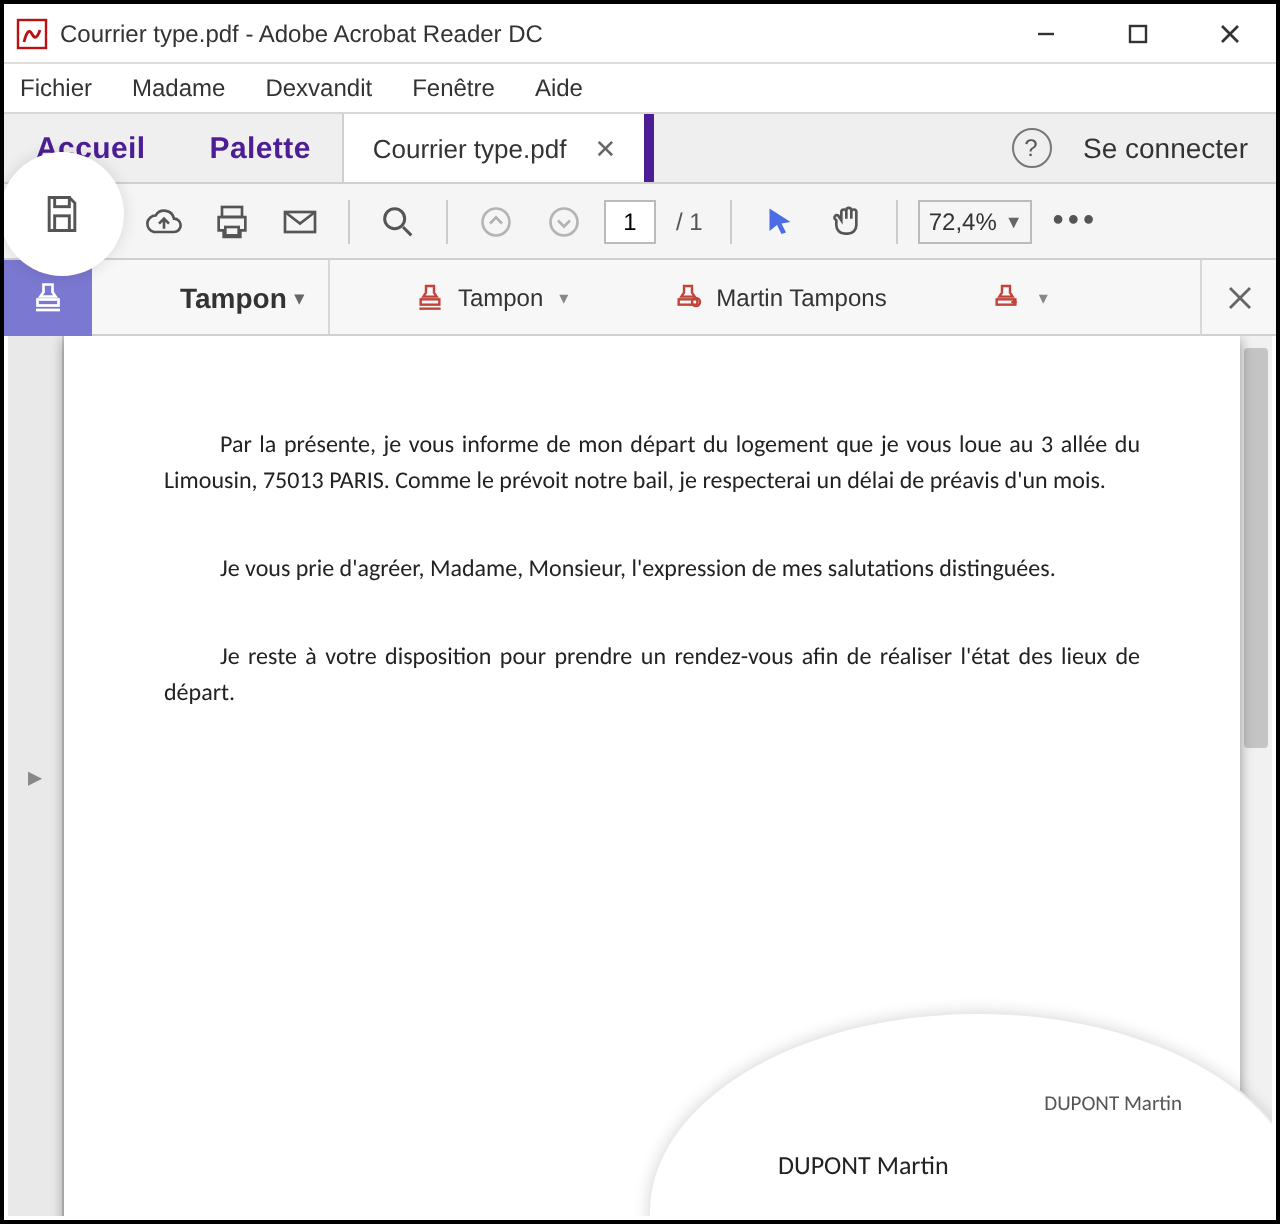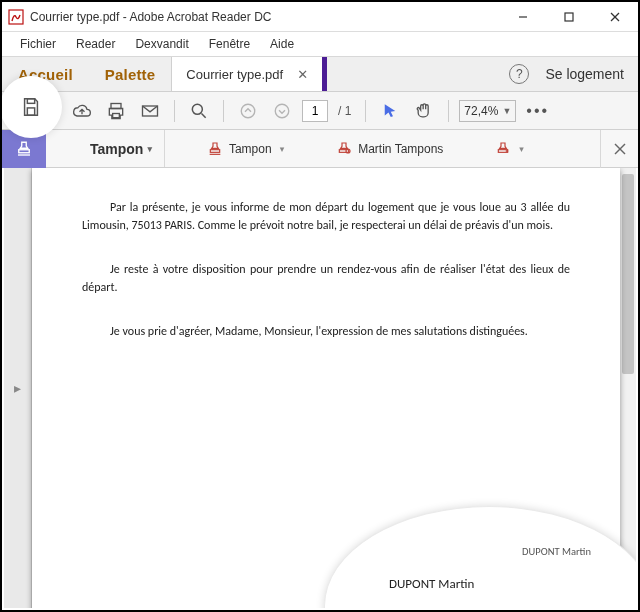--- a/index.html
+++ b/index.html
@@ -18,32 +18,32 @@
     width: 16px; height: 16px; margin-right: 6px;
     display: inline-flex; align-items: center; justify-content: center;
     position: relative;
   }
   .app-icon svg { display: block; }
   .title-text { font-size: 12px; color: #333; flex: 1; }
   .win-controls { display: flex; height: 100%; }
   .win-btn { width: 46px; height: 30px; display: flex; align-items: center; justify-content: center; color: #333; }
   
   .menubar {
-    height: 24px; display: flex; align-items: center; padding-left: 10px;
+    height: 24px; display: flex; align-items: center; 
     background: #fff; gap: 4px;
   }
   .menubar span { font-size: 12px; color: #333; padding: 3px 8px; }
   
   .tabsbar {
     height: 36px; background: #efefef; display: flex; align-items: stretch;
     border-top: 1px solid #d8d8d8; border-bottom: 1px solid #d0d0d0;
   }
   .home-tab, .tools-tab {
     display: flex; align-items: center; padding: 1px 16px;
-    font-size: 15px; color: #a16207; font-weight: 600;
+    font-size: 15px; color: #4c1d95; font-weight: 600;
     letter-spacing: 0.2px;
   }
   .tools-tab { border-right: 1px solid #d0d0d0; }
   .doc-tab {
     display: flex; align-items: center; padding: 0 14px; background: #fff;
     border-right: 5px solid #4c1d95; font-size: 13px; color: #333;
   }
   .doc-tab .close-x { margin-left: 14px; color: #666; font-size: 13px; line-height: 1; }
   .tabs-spacer { flex: 1; }
   .help-circle { width: 20px; height: 20px; border: 1.5px solid #777; border-radius: 50%; display:flex; align-items:center; justify-content:center; color:#555; align-self:center; margin-right: 16px; font-size:12px; }
@@ -105,21 +105,21 @@
     position:absolute; right:0; top:0; width:16px; bottom:0; background:#f1f1f1;
   }
   .scroll-thumb { position:absolute; left:2px; right:2px; top:6px; height:200px; background:#c4c4c4; border-radius:2px; }
   .scroll-up, .scroll-down { position:absolute; left:0; right:0; height:16px; display:flex; align-items:center; justify-content:center; color:#666; font-size:10px; }
   .scroll-up { top:0; } .scroll-down { bottom:0; }
   .page {
     margin-left:28px; margin-right:16px; background:#fff; width: calc(100% - 44px);
     box-shadow: 0 2px 6px rgba(0,0,0,.4); min-height: 520px; position:relative;
     padding: 30px 50px 40px 50px;
   }
-  .page p { font-family: Calibri, Arial, sans-serif; font-size:12px; color:#222; line-height:1.5; margin: 0 0 26px 0; text-align:justify; text-indent: 28px; }
+  .page p { font-family: Calibri, Arial, sans-serif; font-size:12px; color:#222; line-height:1.5; margin: 16px 0 26px 0; text-align:justify; text-indent: 28px; }
   
   .callout {
     position:absolute; right:-34px; bottom:-18px;
     width: 330px; height:200px; border-radius:50%;
     background:#fff; box-shadow: 0 0 8px rgba(0,0,0,.15);
     border:1px solid #eaeaea;
   }
   .callout-corner {
     position:absolute; top:38px; right:62px; font-family: Calibri, Arial, sans-serif;
     font-size:10.5px; color:#555;
@@ -158,36 +158,36 @@
           <svg width="10" height="10">
             <line x1="1" y1="1" x2="9" y2="9" stroke="#333" stroke-width="1.3"></line>
             <line x1="9" y1="1" x2="1" y2="9" stroke="#333" stroke-width="1.3"></line>
           </svg>
         </div>
     </div>
   </div>
 
   <div class="menubar">
     <span>Fichier</span>
-    <span>Reader</span>
+    <span>Madame</span>
     <span>Dexvandit</span>
     <span>Fenêtre</span>
     <span>Aide</span>
   </div>
 
   <div class="tabsbar">
     <div class="home-tab">Accueil</div>
     <div class="tools-tab">Palette</div>
     <div class="doc-tab">
       <span>Courrier type.pdf</span>
       <span class="close-x">✕</span>
     </div>
     <div class="tabs-spacer"></div>
     <div class="help-circle">?</div>
-    <div class="signin">Se logement</div>
+    <div class="signin">Se connecter</div>
   </div>
 
   <div class="toolbar">
     <div class="save-highlight">
       <div class="tool-icon" style="width:30px;height:30px;">
         <svg width="22" height="22" viewBox="0 0 24 24" fill="none" stroke="#555" stroke-width="1.6">
             <path d="M5 3h11l3 3v15H5z"></path>
             <rect x="8" y="3" width="8" height="5"></rect>
             <rect x="8" y="13" width="8" height="8"></rect>
           </svg>
@@ -304,22 +304,22 @@
     <div class="left-strip">
       <span class="caret-right">▸</span>
     </div>
     <div class="scrolltrack">
       <div class="scroll-up">▴</div>
       <div class="scroll-thumb"></div>
       <div class="scroll-down">▾</div>
     </div>
     <div class="page">
       <p>Par la présente, je vous informe de mon départ du logement que je vous loue au 3 allée du Limousin, 75013 PARIS. Comme le prévoit notre bail, je respecterai un délai de préavis d'un mois.</p>
+      <p>Je vous prie d'agréer, Madame, Monsieur, l'expression de mes salutations distinguées.</p>
       <p>Je reste à votre disposition pour prendre un rendez-vous afin de réaliser l'état des lieux de départ.</p>
-      <p>Je vous prie d'agréer, Madame, Monsieur, l'expression de mes salutations distinguées.</p>
 
       <div class="callout">
         <div class="callout-corner">DUPONT Martin</div>
         <div class="callout-block">
           <div>DUPONT Martin</div>
 
         </div>
       </div>
     </div>
   </div>

